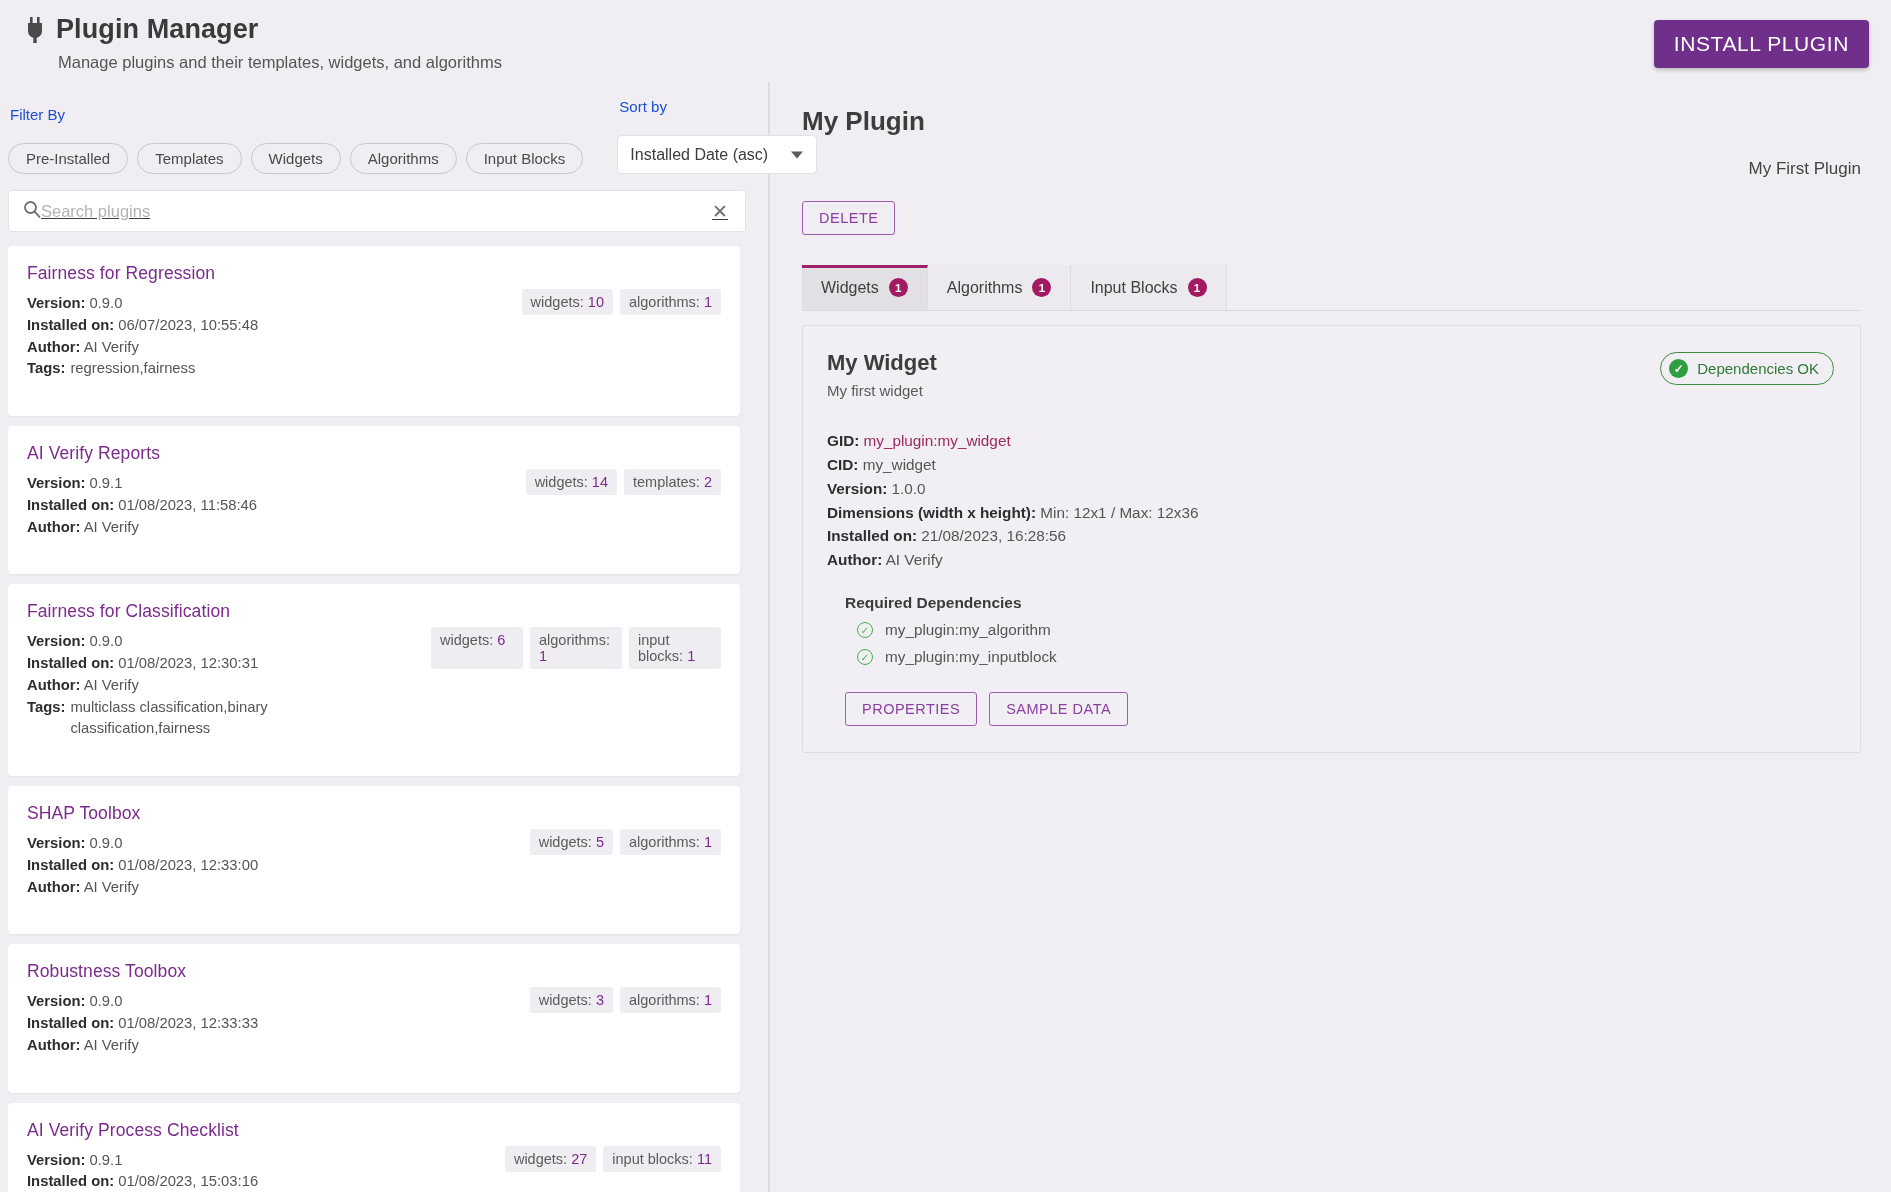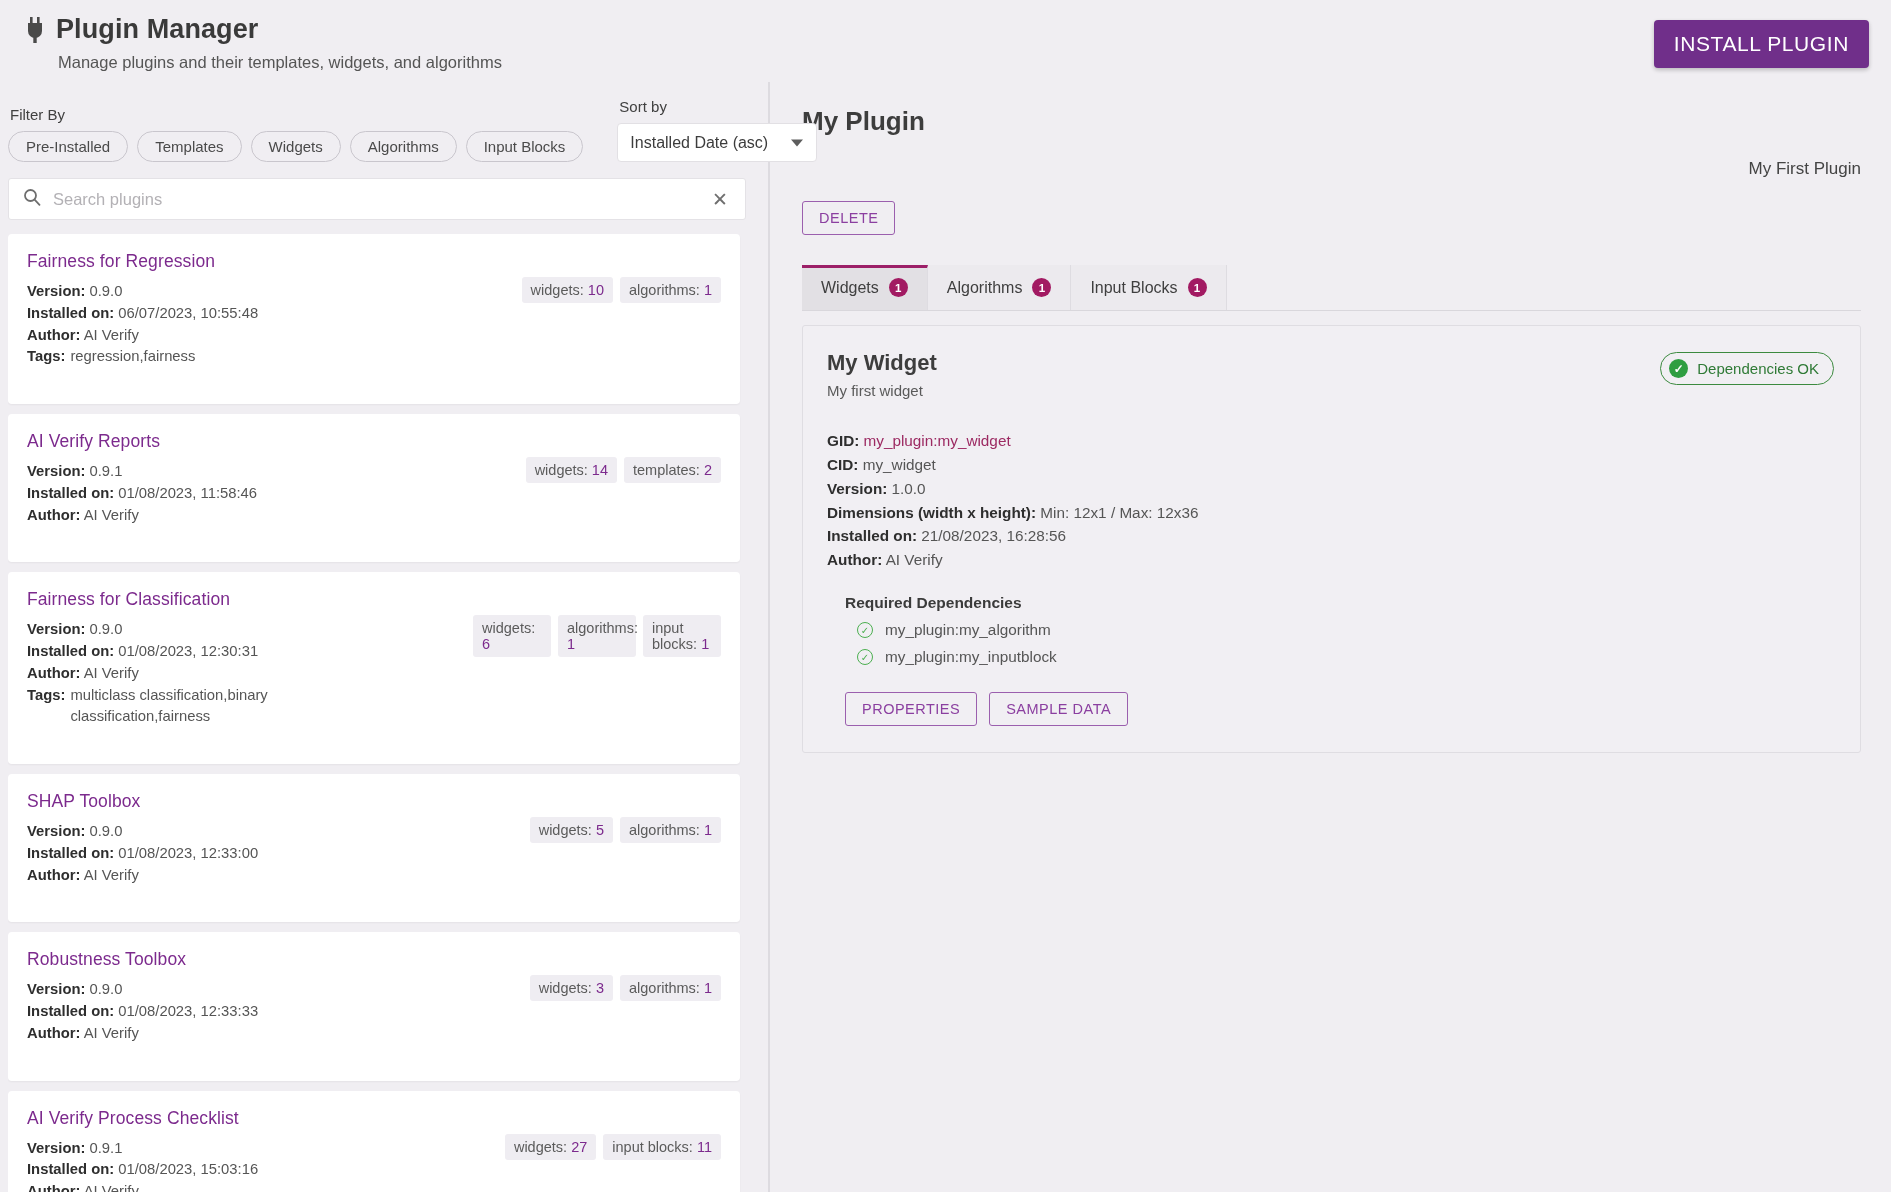--- a/index.html
+++ b/index.html
@@ -57,21 +57,21 @@
   
   .left-panel {
     width: 768px;
     padding: 0 0 0 0;
     position: relative;
     display: flex;
     flex-direction: column;
   }
   .filter-wrap { padding: 16px 22px 0 8px; display: flex; align-items: flex-end; }
   .filter-col { flex: 0 0 auto; }
-  .small-label { font-size: 15px; color: #404040; margin-bottom: 8px; margin-left: 2px; }
+  .small-label { font-size: 15px; color: #1d4ed8; margin-bottom: 20px; margin-left: 2px; }
   .chips { display: flex; gap: 9px; }
   .chip {
     border: 1px solid #c9c6cd;
     background: transparent;
     border-radius: 16px;
     padding: 6px 17px;
     font-size: 15px;
     color: #4a4a4a;
     font-family: "Liberation Sans", sans-serif;
     cursor: pointer;
@@ -103,21 +103,22 @@
 
   .search-wrap { padding: 16px 22px 0 8px; }
   .search-box {
     height: 42px;
     background: #ffffff;
     border: 1px solid #e4e2e6;
     border-radius: 3px;
     display: flex;
     align-items: center;
     padding: 0 14px;
-    gap: 12px;
+    gap: 0;
+    text-decoration: underline;
   }
   .search-input {
     flex: 1;
     border: none;
     outline: none;
     font-size: 16.5px;
     color: #3c3c3c;
     font-family: "Liberation Sans", sans-serif;
     background: transparent;
   }
@@ -179,21 +180,21 @@
     justify-content: flex-end;
   }
   .badge {
     background: #efedf2;
     border-radius: 3px;
     padding: 5px 9px;
     font-size: 14.5px;
     color: #5b5b5b;
     white-space: nowrap;
   }
-  .badge.wrapme { white-space: normal; width: 78px; }
+  .badge.wrapme { white-space: normal; width: 92px; }
   .badge .num { color: #7c2a8d; }
 
   
   .divider { width: 2px; background: #dddbe0; }
   .right-panel {
     flex: 1;
     background: #f0eef2;
     padding: 24px 30px 0 32px;
     overflow-y: auto;
   }

